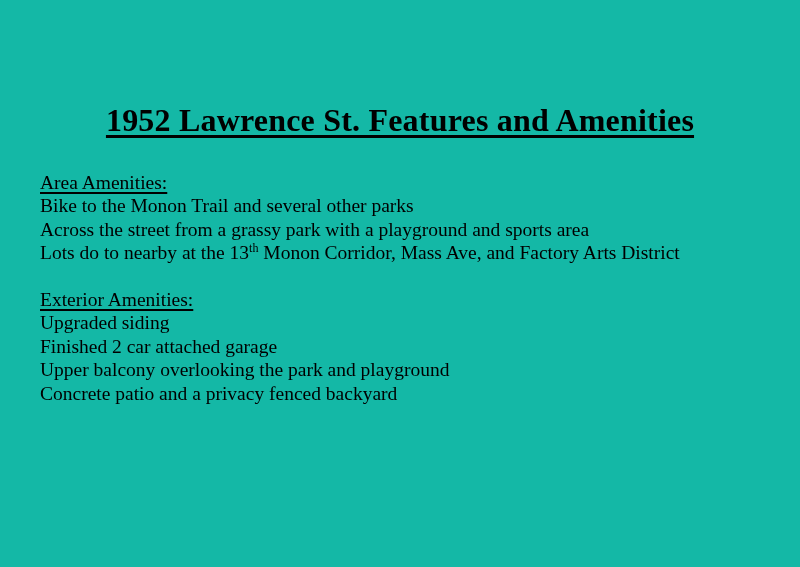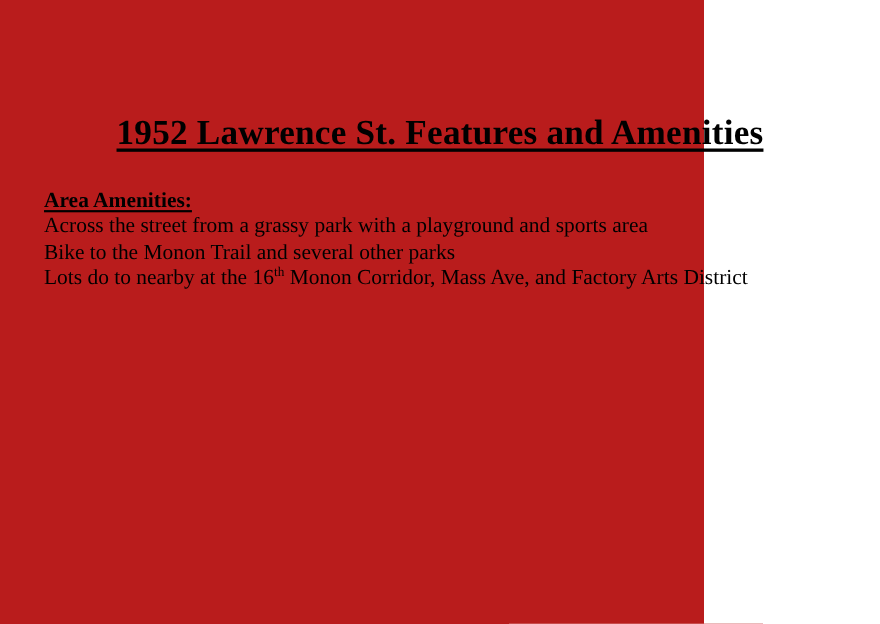--- a/index.html
+++ b/index.html
@@ -12,23 +12,23 @@
     background: #ffffff;
     overflow: hidden;
     position: relative;
     font-family: "Liberation Serif", "DejaVu Serif", serif;
     color: #000000;
   }
   .page {
     position: absolute;
     left: 0;
     top: 0;
-    width: 640px;
+    width: 800px;
     height: 567px;
-    background: #b91c1c;
+    background: #14b8a6;
   }
   .doc-title {
     position: absolute;
     top: 101px;
     left: 0;
     width: 800px;
     margin: 0;
     text-align: center;
     font-size: 32px;
     font-weight: bold;
@@ -42,21 +42,21 @@
   }
   .content {
     position: absolute;
     left: 40px;
     top: 171px;
     width: 730px;
     font-size: 19.5px;
     line-height: 23.4px;
   }
   .section-heading {
-    font-weight: bold;
+    font-weight: normal;
   }
   .section-heading .underlined {
     text-decoration: underline;
     text-decoration-thickness: 2px;
     text-underline-offset: 3px;
   }
   .feature-line {
     white-space: nowrap;
   }
   .blank-line {
@@ -72,22 +72,29 @@
 <body>
 
 <div class="page">
 
   <h1 class="doc-title"><span class="underlined">1952 Lawrence St. Features and Amenities</span></h1>
 
   <div class="content">
 
     <section>
       <div class="section-heading"><span class="underlined">Area Amenities:</span></div>
+      <div class="feature-line">Bike to the Monon Trail and several other parks</div>
       <div class="feature-line">Across the street from a grassy park with a playground and sports area</div>
-      <div class="feature-line">Bike to the Monon Trail and several other parks</div>
-      <div class="feature-line"><span>Lots do to nearby at the 16</span><sup class="ordinal">th</sup><span> Monon Corridor, Mass Ave, and Factory Arts District</span></div>
+      <div class="feature-line"><span>Lots do to nearby at the 13</span><sup class="ordinal">th</sup><span> Monon Corridor, Mass Ave, and Factory Arts District</span></div>
     </section>
 
     <div class="blank-line"></div>
 
+    <section>
+      <div class="section-heading"><span class="underlined">Exterior Amenities:</span></div>
+      <div class="feature-line">Upgraded siding</div>
+      <div class="feature-line">Finished 2 car attached garage</div>
+      <div class="feature-line">Upper balcony overlooking the park and playground</div>
+      <div class="feature-line">Concrete patio and a privacy fenced backyard</div>
+    </section>
 
   </div>
 </div>
 
 </body></html>

